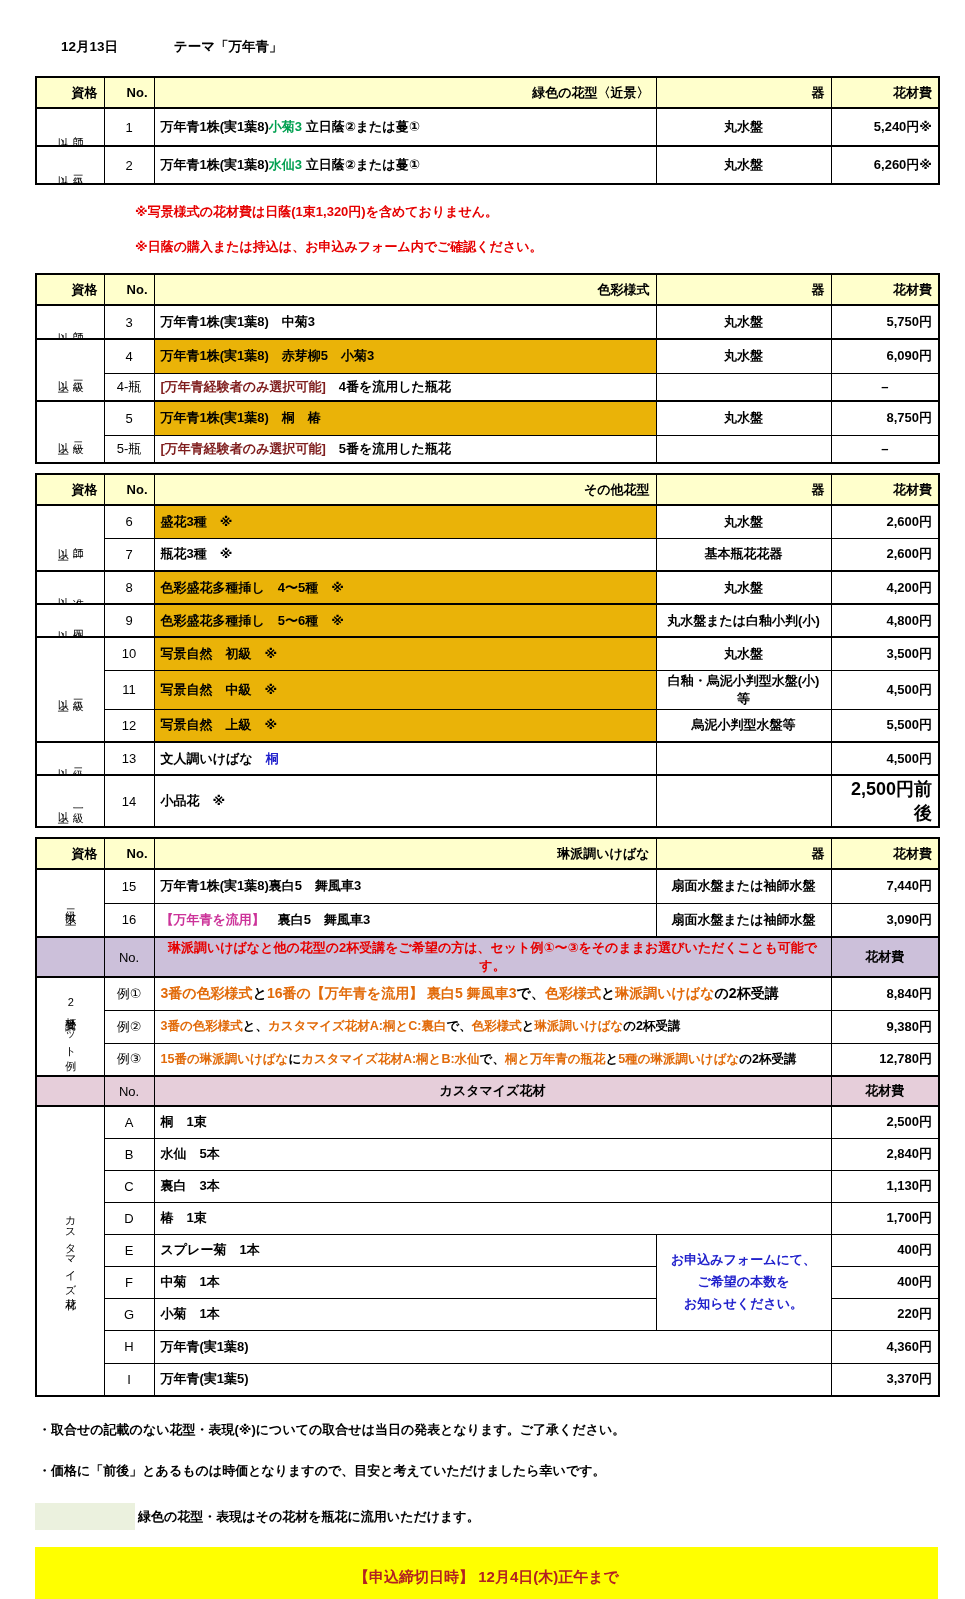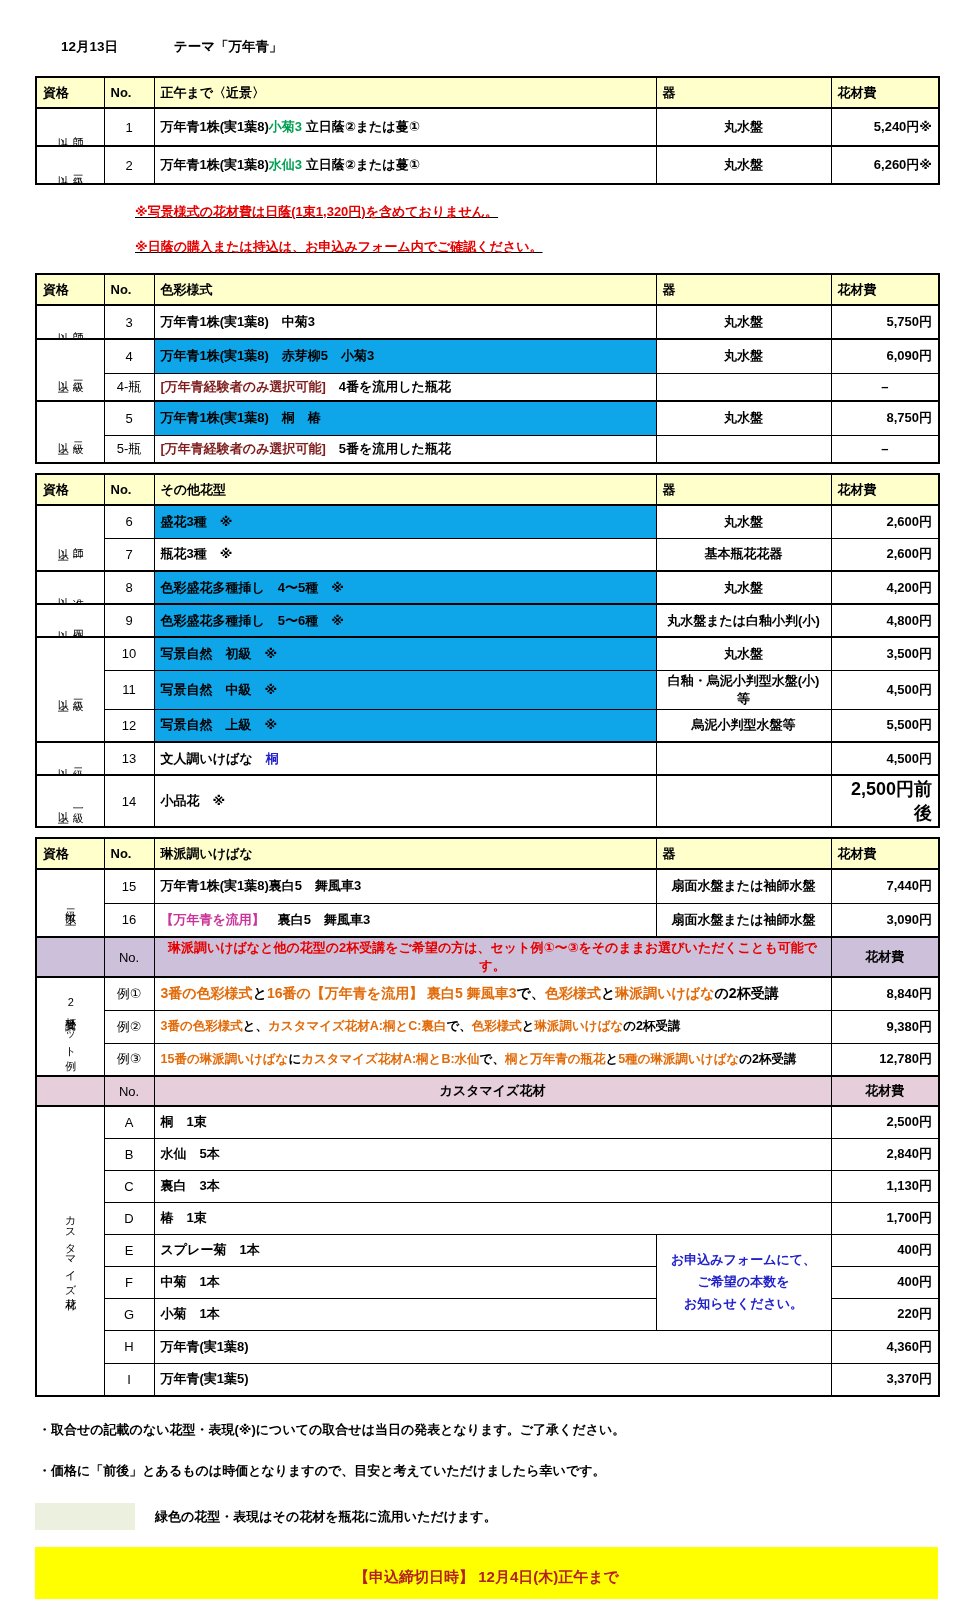--- a/index.html
+++ b/index.html
@@ -2,50 +2,50 @@
 <html lang="ja"><head>
 <meta charset="utf-8">
 <style>
   html,body{margin:0;padding:0;background:#fff;}
   body{width:965px;height:1599px;font-family:"Liberation Sans","DejaVu Sans",sans-serif;color:#000;overflow:hidden;}
   .page{padding:36px 27px 0 35px;}
   .title-row{margin:2px 0 20px 26px;font-size:13.5px;font-weight:600;}
   .title-row .theme{margin-left:52px;}
   table.tbl{border-collapse:collapse;table-layout:fixed;width:903px;border:2px solid #000;}
   table.tbl th,table.tbl td{border:1px solid #000;font-size:13px;padding:1px 6px;overflow:hidden;vertical-align:middle;}
-  tr.hdr th{background:#FFFFCC;font-weight:700;text-align:left;height:27px;border-bottom:2px solid #000;}
+  tr.hdr th{background:#FFFFCC;font-weight:700;text-align:right;height:27px;border-bottom:2px solid #000;}
   tr.grp td{border-top:2px solid #000;}
   td.rank{text-align:center;padding:2px 0;}
   .vtext{writing-mode:vertical-rl;text-orientation:upright;white-space:pre-line;font-size:11px;line-height:15px;letter-spacing:2px;display:inline-block;}
   .vtext.sm{letter-spacing:1px;}
   td.no{text-align:center;font-size:12.5px;}
   td.desc{text-align:left;font-weight:600;}
   td.vessel{text-align:center;font-size:12px;font-weight:600;}
   td.price{text-align:right;font-weight:600;padding-right:7px;margin-top:13px;}
   td.dash{text-align:center;font-weight:600;}
   .r38{height:38px}.r34{height:34px}.r28{height:28px}.r33{height:33px}.r30{height:30px}.r32{height:32px}
-  .g{background:#0ea5e9;}
+  .g{background:#eab308;}
   .green-t{color:#00A050;}
   .blue-tag{color:#7f1d1d;}
   .blue-t{color:#1F1FCC;}
   .magenta-t{color:#CC3399;}
   .o{color:#E26B0A;}
   tr.purple td{background:#CCC0DA;}
   tr.pink td{background:#E6CEDA;}
   td.msg{color:#E60000;font-weight:700;text-align:center;font-size:12.5px;}
   td.band-label{text-align:center;font-weight:700;font-size:13px;}
   td.bluenote{color:#2222CC;font-weight:600;text-align:center;font-size:12.5px;white-space:pre-line;line-height:22px;}
-  .notes-red{margin:18px 0 16px 100px;text-decoration:underline;}
+  .notes-red{margin:18px 0 16px 100px;}
   .notes-red p{color:#E60000;font-weight:600;font-size:13px;margin:0 0 17px 0;}
   .sect-gap{height:9px;}
   .footer-notes{margin:24px 0 7px 3px;}
   .footer-notes p{font-size:13px;font-weight:600;margin:0 0 23px 0;}
   .legend{display:flex;align-items:center;margin:2px 0 0 0;}
   .legend .swatch{width:100px;height:27px;background:#EBF1DE;}
-  .legend .ltext{font-size:13px;font-weight:600;margin-left:20px;}
+  .legend .ltext{font-size:13px;font-weight:600;margin-left:3px;}
   .banner{margin-top:17px;width:903px;height:61px;background:#FFFF00;display:flex;align-items:center;justify-content:center;}
   .banner .btext{color:#B22222;font-weight:700;font-size:15px;}
 </style>
 </head>
 <body>
 
 <div class="page">
 
   <div class="title-row">
     <span>12月13日</span>
@@ -57,21 +57,21 @@
         <col style="width:68px">
         <col style="width:50px">
         <col style="width:502px">
         <col style="width:175px">
         <col style="width:108px">
       </colgroup>
     <tbody>
         <tr class="hdr">
       <th>資格</th>
       <th>No.</th>
-      <th>正午まで〈近景〉</th>
+      <th>緑色の花型〈近景〉</th>
       <th>器</th>
       <th>花材費</th>
     </tr>
     <tr class="r38 grp">
       <td class="rank"><span class="vtext">師二
 以上</span></td>
       <td class="no">1</td>
       <td class="desc"><span>万年青1株(実1葉8)</span><span class="green-t">小菊3</span><span> 立日蔭②または蔓①</span></td>
       <td class="vessel">丸水盤</td>
       <td class="price"><span>5,240円</span><span class="msg" style="background:none">※</span></td>

